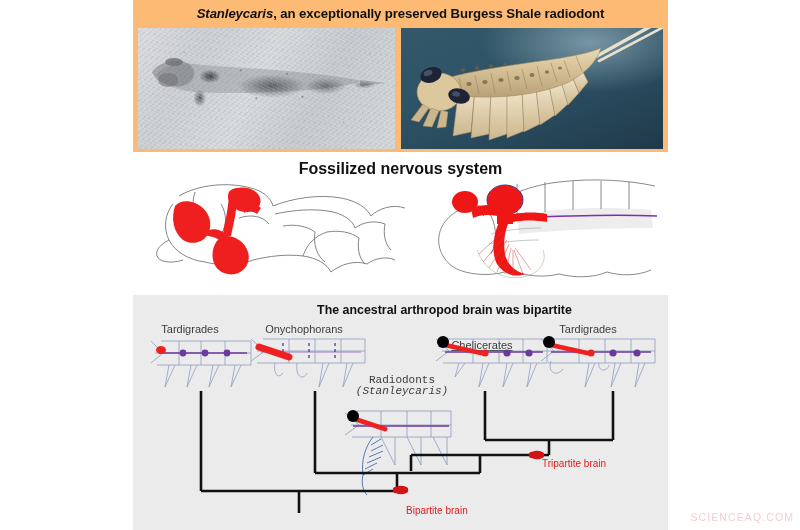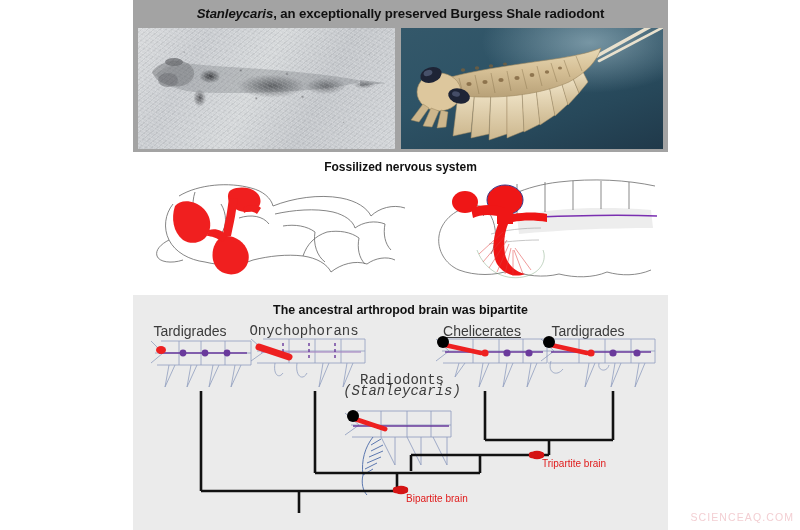--- a/index.html
+++ b/index.html
@@ -15,21 +15,21 @@
     font-family: "Liberation Sans", sans-serif;
   }
 
   
   #top-panel {
     position: absolute;
     left: 133px;
     top: 0px;
     width: 535px;
     height: 152px;
-    background: #a3a3a3;
+    background: #fdba74;
   }
   #top-title {
     position: absolute;
     left: 0; top: 0;
     width: 535px;
     height: 28px;
     line-height: 28px;
     text-align: center;
     font-size: 13.2px;
     font-weight: bold;
@@ -85,21 +85,21 @@
     top: 152px;
     width: 535px;
     height: 140px;
     background: #ffffff;
   }
   #mid-title {
     position: absolute;
     left: 0; top: 8px;
     width: 535px;
     text-align: center;
-    font-size: 12px;
+    font-size: 16px;
     font-weight: bold;
     color: #111111;
   }
 
   
   #bottom-panel {
     position: absolute;
     left: 133px;
     top: 295px;
     width: 535px;
@@ -107,25 +107,26 @@
     background: #ebebeb;
   }
   #bottom-title {
     position: absolute;
     left: 0; top: 8px;
     width: 535px;
     text-align: center;
     font-size: 12.4px;
     font-weight: bold;
     color: #111111;
+    padding-left: 44px;
   }
 
   .taxon-label {
     position: absolute;
-    font-size: 14px;
+    font-size: 11px;
     color: #3b3b3b;
     white-space: nowrap;
     text-align: center;
     transform: translateX(-50%);
   }
   .taxon-label .it { font-style: italic; }
 
   .node-label {
     position: absolute;
     font-size: 10px;
@@ -336,38 +337,38 @@
     </g>
   </svg>
 </div>
 
 <div id="bottom-panel">
   <div id="bottom-title">The ancestral arthropod brain was bipartite</div>
 
   <div class="taxon-label" style="left:57px;top:28px;">
     <span>Tardigrades</span>
   </div>
-  <div class="taxon-label" style="left:171px;top:28px;font-family:Liberation Mono, monospace;">
+  <div class="taxon-label" style="left:171px;top:28px;">
     <span>Onychophorans</span>
   </div>
   <div class="taxon-label" style="left:269px;top:80px;line-height:11px;font-family:Liberation Mono, monospace;">
     <span>Radiodonts</span><br>
     <span class="it">(Stanleycaris)</span>
   </div>
-  <div class="taxon-label" style="left:349px;top:28px;text-decoration:underline;">
+  <div class="taxon-label" style="left:349px;top:44px;text-decoration:underline;">
     <span>Chelicerates</span>
   </div>
   <div class="taxon-label" style="left:455px;top:28px;">
     <span>Tardigrades</span>
   </div>
 
   <div class="node-label" style="left:409px;top:163px;">
     <span>Tripartite brain</span>
   </div>
-  <div class="node-label" style="left:273px;top:198px;text-align:center;">
+  <div class="node-label" style="left:273px;top:210px;text-align:center;">
     <span>Bipartite brain</span>
   </div>
 
   <svg width="535" height="235" viewBox="0 0 535 235" style="position:absolute;left:0;top:0;">
 
     <g>
       <g stroke="#8090b8" stroke-width="0.8" fill="none" opacity="0.85">
         <path d="M18,46 L30,58 L18,68"></path>
         <path d="M22,58 L118,58"></path>
         <path d="M28,46 L118,46"></path>

